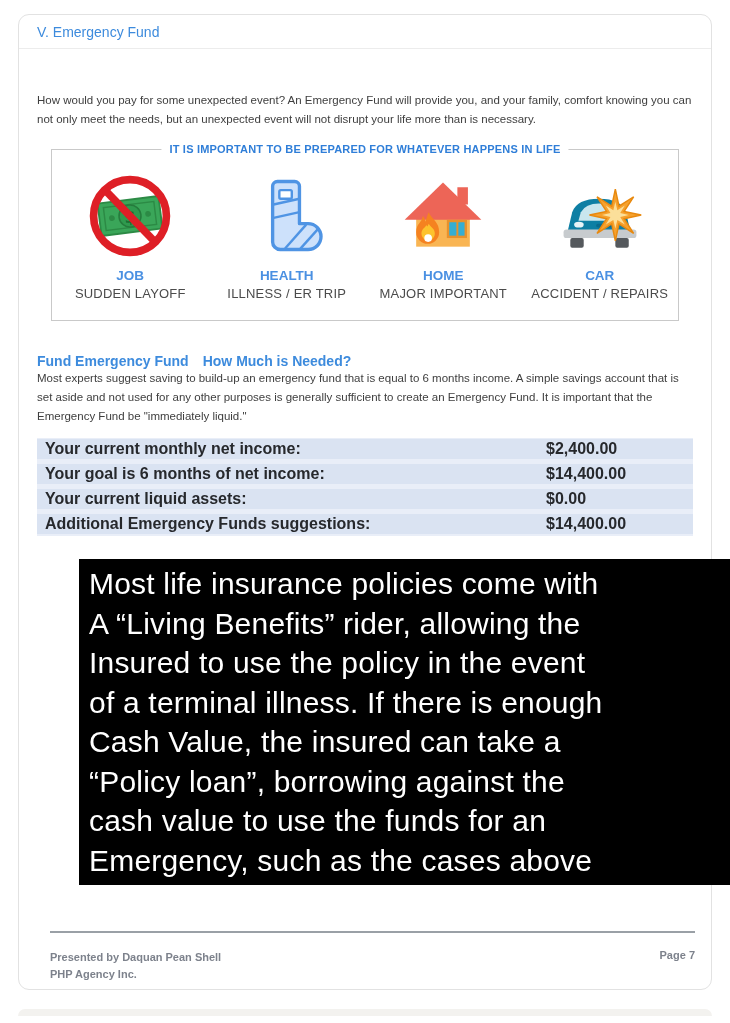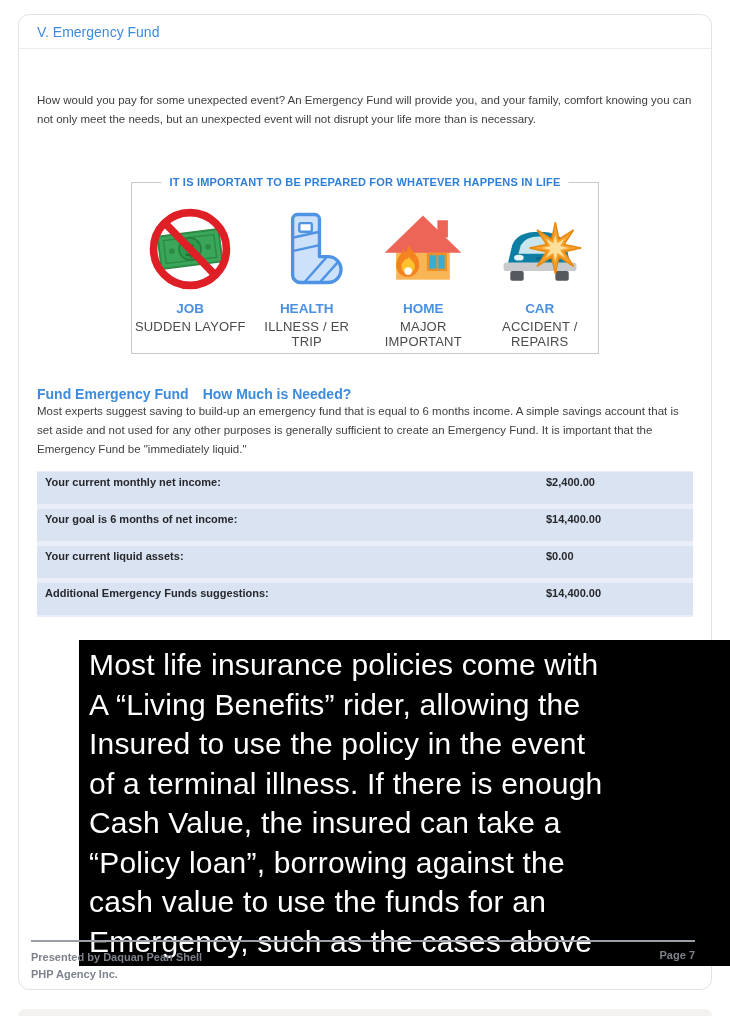--- a/index.html
+++ b/index.html
@@ -14,57 +14,57 @@
     background:#fff; border:1px solid #e2e2e2; border-radius:11px;
   }
   .panel-header {
     padding:9px 18px 8px 18px; border-bottom:1px solid #ececec;
     font-size:14px; color:#3d8bdd;
   }
   .content { padding:0 18px; }
   .intro { margin-top:42px; font-size:11.5px; line-height:19px; color:#3e3e3e; }
 
   .prepared-box {
-    position:relative; margin:53px auto 0 auto; width:468px; height:172px;
+    position:relative; margin:20px auto 0 auto; width:628px; height:172px;
     border:1px solid #c9c9c9; background:#fff;
   }
   .prepared-title {
     position:absolute; top:-7px; left:50%; transform:translateX(-50%);
     background:#fff; padding:0 8px; white-space:nowrap;
     font-size:11px; font-weight:bold; color:#2f7ed8; letter-spacing:.2px;
   }
   .icon-row { display:flex; justify-content:flex-end; padding-top:20px; }
   .icon-col { width:25%; text-align:center; }
   .icon-col svg { width:92px; height:92px; display:block; margin:0 auto; }
   .icon-label { margin-top:6px; font-size:13.5px; font-weight:bold; color:#4a90e2; }
   .icon-sublabel { margin-top:3px; font-size:13px; color:#4b4b4b; letter-spacing:.2px; }
 
   .section-title { margin-top:32px; font-size:14px; color:#3d8bdd; }
   .section-title .gap { display:inline-block; width:14px; }
   .section-body { font-size:11.5px; line-height:19px; color:#3e3e3e; }
 
   .fund-table { margin-top:12px; background:#e9eef8; padding:1px 0; }
   .fund-row {
-    position:relative; background:#dae3f2; height:32px; margin-bottom:5px;
-    font-size:11px; font-weight:bold; color:#26282c; line-height:20px;
+    position:relative; background:#dae3f2; height:20px; margin-bottom:5px;
+    font-size:16px; font-weight:bold; color:#26282c; line-height:20px;
   }
   .fund-row:last-child { margin-bottom:1px; }
   .fund-label { padding-left:8px; }
   .fund-value { position:absolute; left:509px; top:0; }
 
   .annotation {
     margin-top:23px; margin-left:42px; width:694px; min-height:322px;
     background:#000; color:#fff; padding:5px 10px;
     font-size:30px; line-height:39.5px; white-space:pre-line;
     letter-spacing:.2px;
   }
 
   .panel-footer {
-    position:absolute; left:12px; right:16px; bottom:6px;
-    border-top:2px solid #9aa0a6; padding-top:7px;
+    position:absolute; left:31px; right:16px; bottom:6px;
+    border-top:2px solid #9aa0a6; padding-top:16px;
   }
   .footer-row { display:flex; justify-content:space-between; }
   .footer-left div { font-size:11px; font-weight:bold; color:#7d828c; line-height:17px; }
   .footer-page { font-size:11px; font-weight:bold; color:#7d828c; }
 
   .next-page-edge {
     position:absolute; left:18px; right:18px; top:1009px; height:7px;
     background:#f3f2ef; border-radius:7px 7px 0 0;
   }
 </style>

